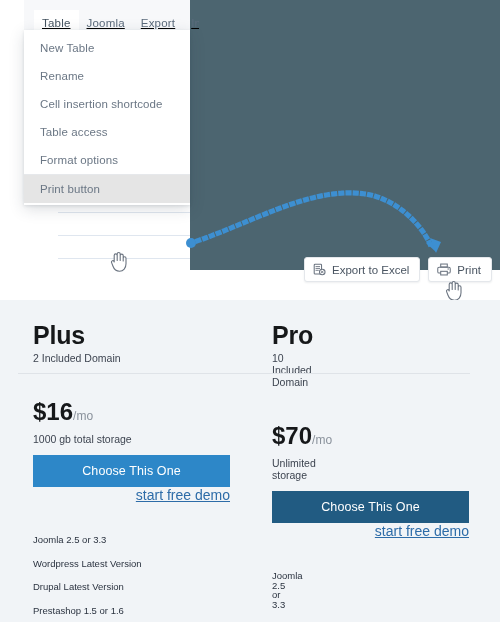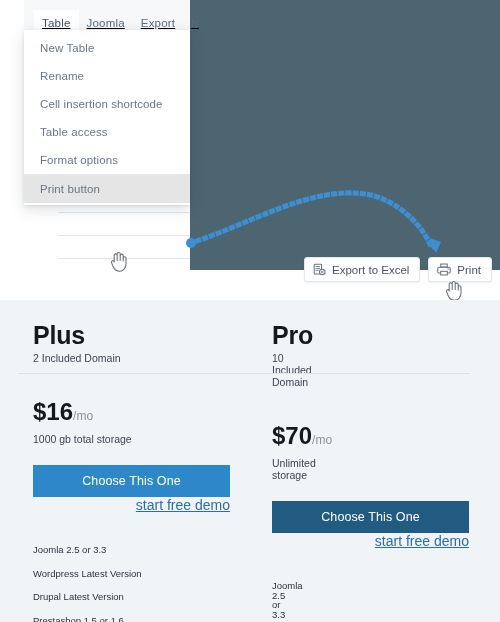--- a/index.html
+++ b/index.html
@@ -182,21 +182,21 @@
     color: #8a929c;
     font-weight: normal;
   }
   .storage {
     font-size: 10.5px;
     color: #3d4450;
     margin-top: 7px;
   }
   .choose-btn {
     display: block;
-    margin-top: 20px;
+    margin-top: 10px;
     width: 197px;
     text-align: center;
     padding: 9px 0;
     color: #ffffff;
     font-size: 12.5px;
     border: none;
     letter-spacing: .1px;
   }
   .choose-btn.plus { background: #2d87c8; }
   .choose-btn.pro  { background: #215b82; }

